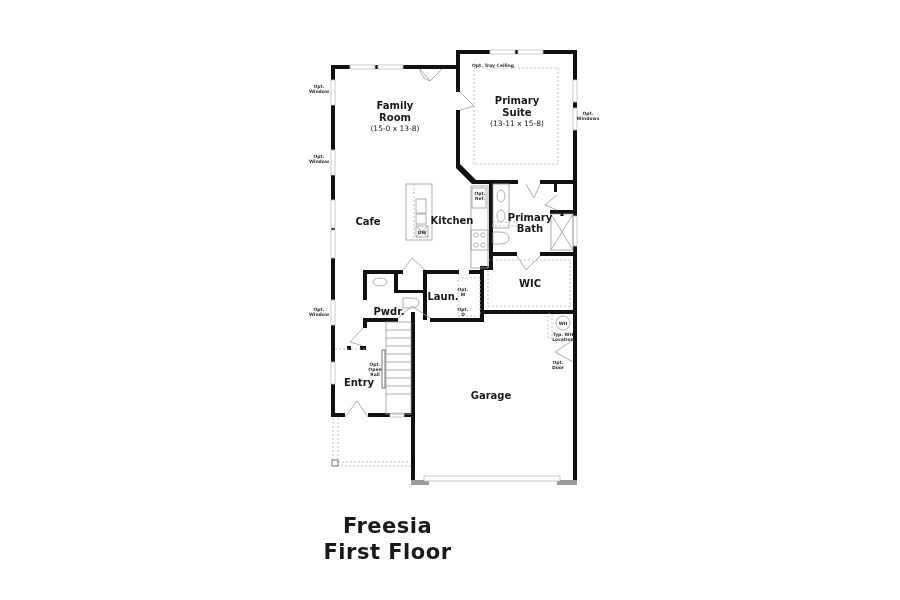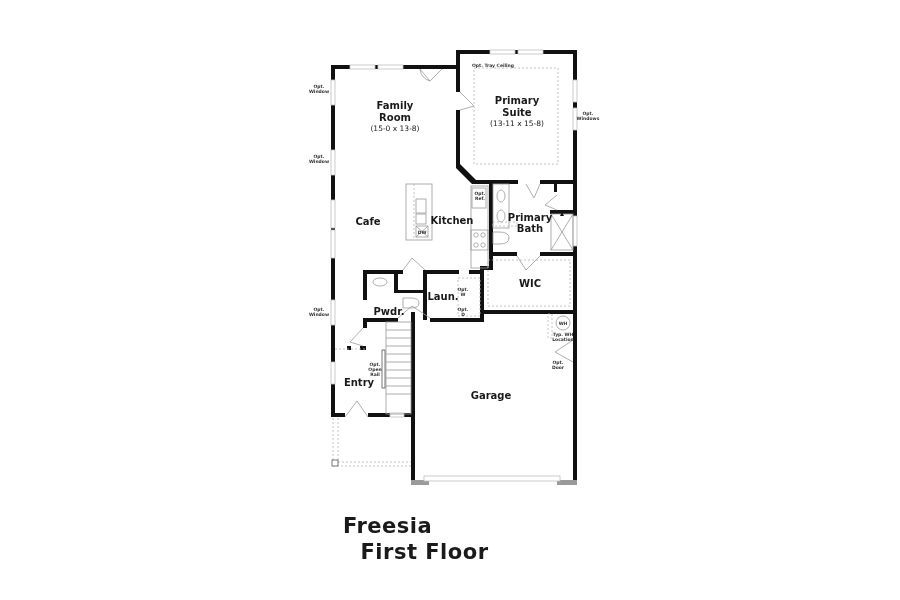--- a/index.html
+++ b/index.html
@@ -12,21 +12,21 @@
     .door-arc { fill: none; stroke: #9a9a9a; stroke-width: 0.8; }
     .room-label { font-family: "DejaVu Sans", sans-serif; font-weight: bold; font-size: 10px; fill: #1a1a1a; text-anchor: middle; }
     .dim-label { font-family: "DejaVu Sans", sans-serif; font-size: 7.5px; fill: #1a1a1a; text-anchor: middle; }
     .note { font-family: "DejaVu Sans", sans-serif; font-size: 4.5px; font-weight: bold; fill: #333333; text-anchor: middle; }
     .title {
       position: absolute; left: 0; width: 775px; text-align: center;
       font-family: "DejaVu Sans", sans-serif; font-weight: bold; color: #1a1a1a;
       font-size: 21px; letter-spacing: 0.5px;
     }
     #title-1 { top: 514px; }
-    #title-2 { top: 540px; margin-left: 37px; }
+    #title-2 { top: 540px; }
   </style>
 </head>
 <body>
 
 <svg id="plan" viewBox="0 0 900 600" xmlns="http://www.w3.org/2000/svg">
 
   <g>
     <line class="dash" x1="333" y1="418" x2="333" y2="466"></line>
     <line class="dash" x1="338" y1="418" x2="338" y2="462"></line>
     <line class="dash" x1="333" y1="466" x2="413" y2="466"></line>

